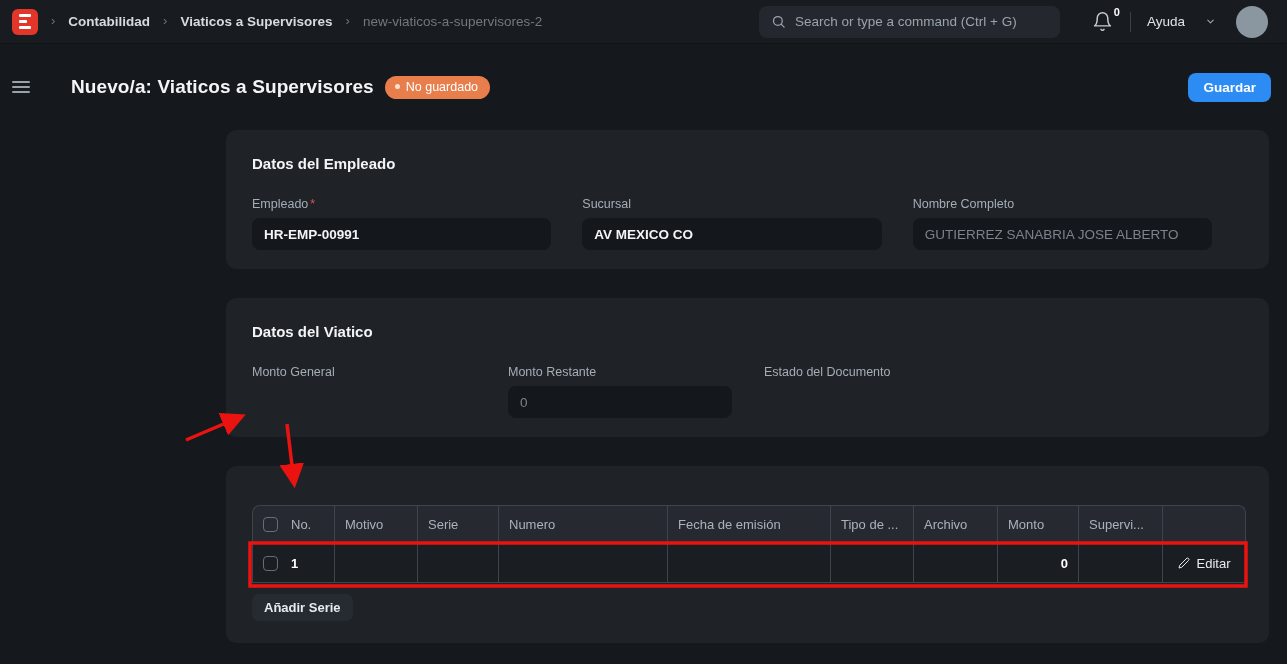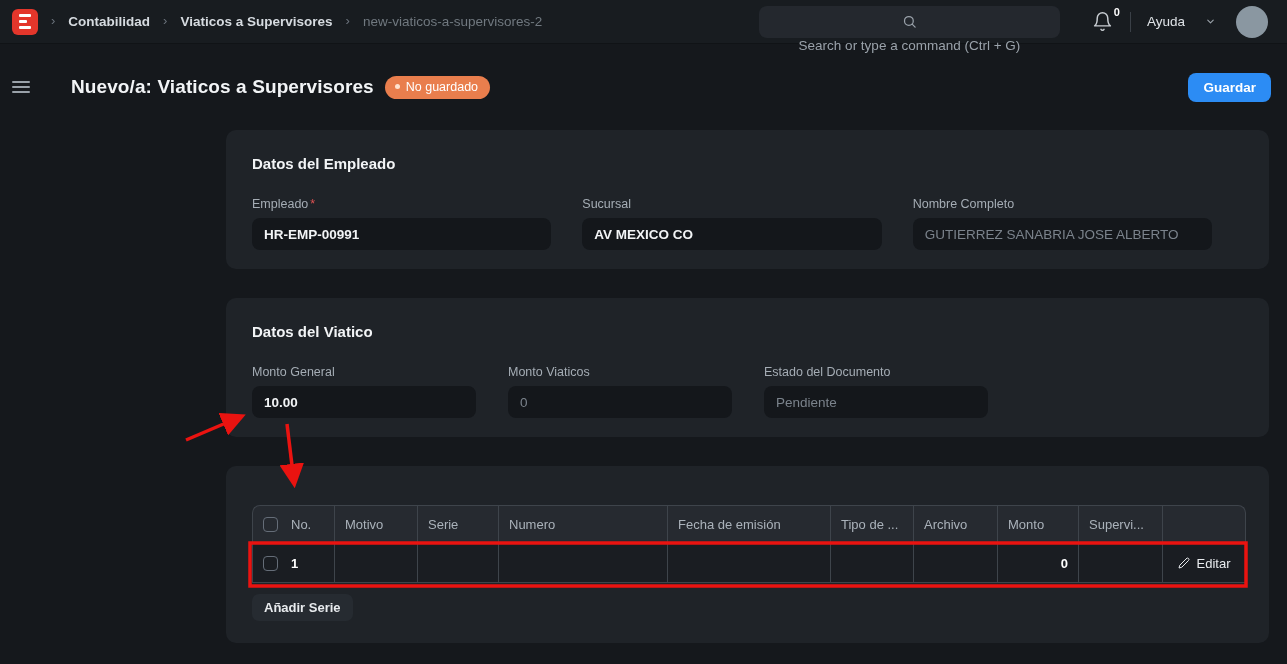--- a/index.html
+++ b/index.html
@@ -18,21 +18,21 @@
   .nav-left{display:flex;align-items:center;gap:13px;}
   .logo{width:26px;height:26px;border-radius:6px;background:var(--logo-red);display:flex;flex-direction:column;justify-content:center;gap:3px;padding-left:7px;cursor:pointer;}
   .logo i{display:block;height:3px;border-radius:1px;background:#fff;}
   .logo i:nth-child(1){width:12px;}
   .logo i:nth-child(2){width:8px;}
   .logo i:nth-child(3){width:12px;}
   .crumb-sep{color:#6b737c;font-size:13px;transform:translateY(-1px);}
   .crumb{font-size:13.5px;color:#d6dbe0;font-weight:bold;text-decoration:none;cursor:pointer;}
   .crumb.muted{color:#70787f;font-weight:normal;cursor:default;}
   .nav-right{display:flex;align-items:center;}
-  .searchbar{width:301px;height:32px;background:var(--search-bg);border-radius:8px;display:flex;align-items:center;gap:9px;padding:8px 12px;cursor:text;flex-direction:column;}
+  .searchbar{width:301px;height:32px;background:var(--search-bg);border-radius:8px;display:flex;align-items:center;gap:9px;padding:0 12px;cursor:text;}
   .searchbar .ph{font-size:13.5px;color:#9aa2aa;white-space:nowrap;}
   .bell-wrap{position:relative;margin-left:32px;cursor:pointer;width:22px;height:22px;}
   .bell-badge{position:absolute;top:-5px;right:-6px;font-size:11px;font-weight:bold;color:#fff;}
   .nav-divider{width:1px;height:20px;background:#3a4047;margin:0 14px 0 16px;}
   .help{display:flex;align-items:center;gap:20px;font-size:13.5px;color:#dfe3e7;cursor:pointer;padding:4px 2px;}
   .avatar{width:32px;height:32px;border-radius:50%;background:var(--avatar-gray);margin-left:18px;cursor:pointer;}
 
   
   .title-row{display:flex;align-items:center;padding:0 16px 0 12px;margin-top:28px;height:30px;}
   .hamburger{display:flex;flex-direction:column;gap:3px;width:18px;cursor:pointer;margin-right:9px;}
@@ -160,29 +160,27 @@
         <input class="ro" readonly="" value="GUTIERREZ SANABRIA JOSE ALBERTO" style="">
       </div>
     </div>
   </section>
 
   <section class="card">
     <h2 class="section-title">Datos del Viatico</h2>
     <div class="fields-row">
       <div class="field f224">
         <label>Monto General</label>
-        <input value="10.00" style="">
       </div>
       <div class="field f224">
-        <label>Monto Viaticos</label>
+        <label>Monto Restante</label>
         <input class="ro" readonly="" value="0" style="">
       </div>
       <div class="field f224">
         <label>Estado del Documento</label>
-        <input class="ro" readonly="" value="Pendiente" style="">
       </div>
     </div>
   </section>
 
   <section class="card table-card">
     <table class="grid">
       <colgroup>
         <col style="width:82px">
           <col style="width:83px">
           <col style="width:81px">

